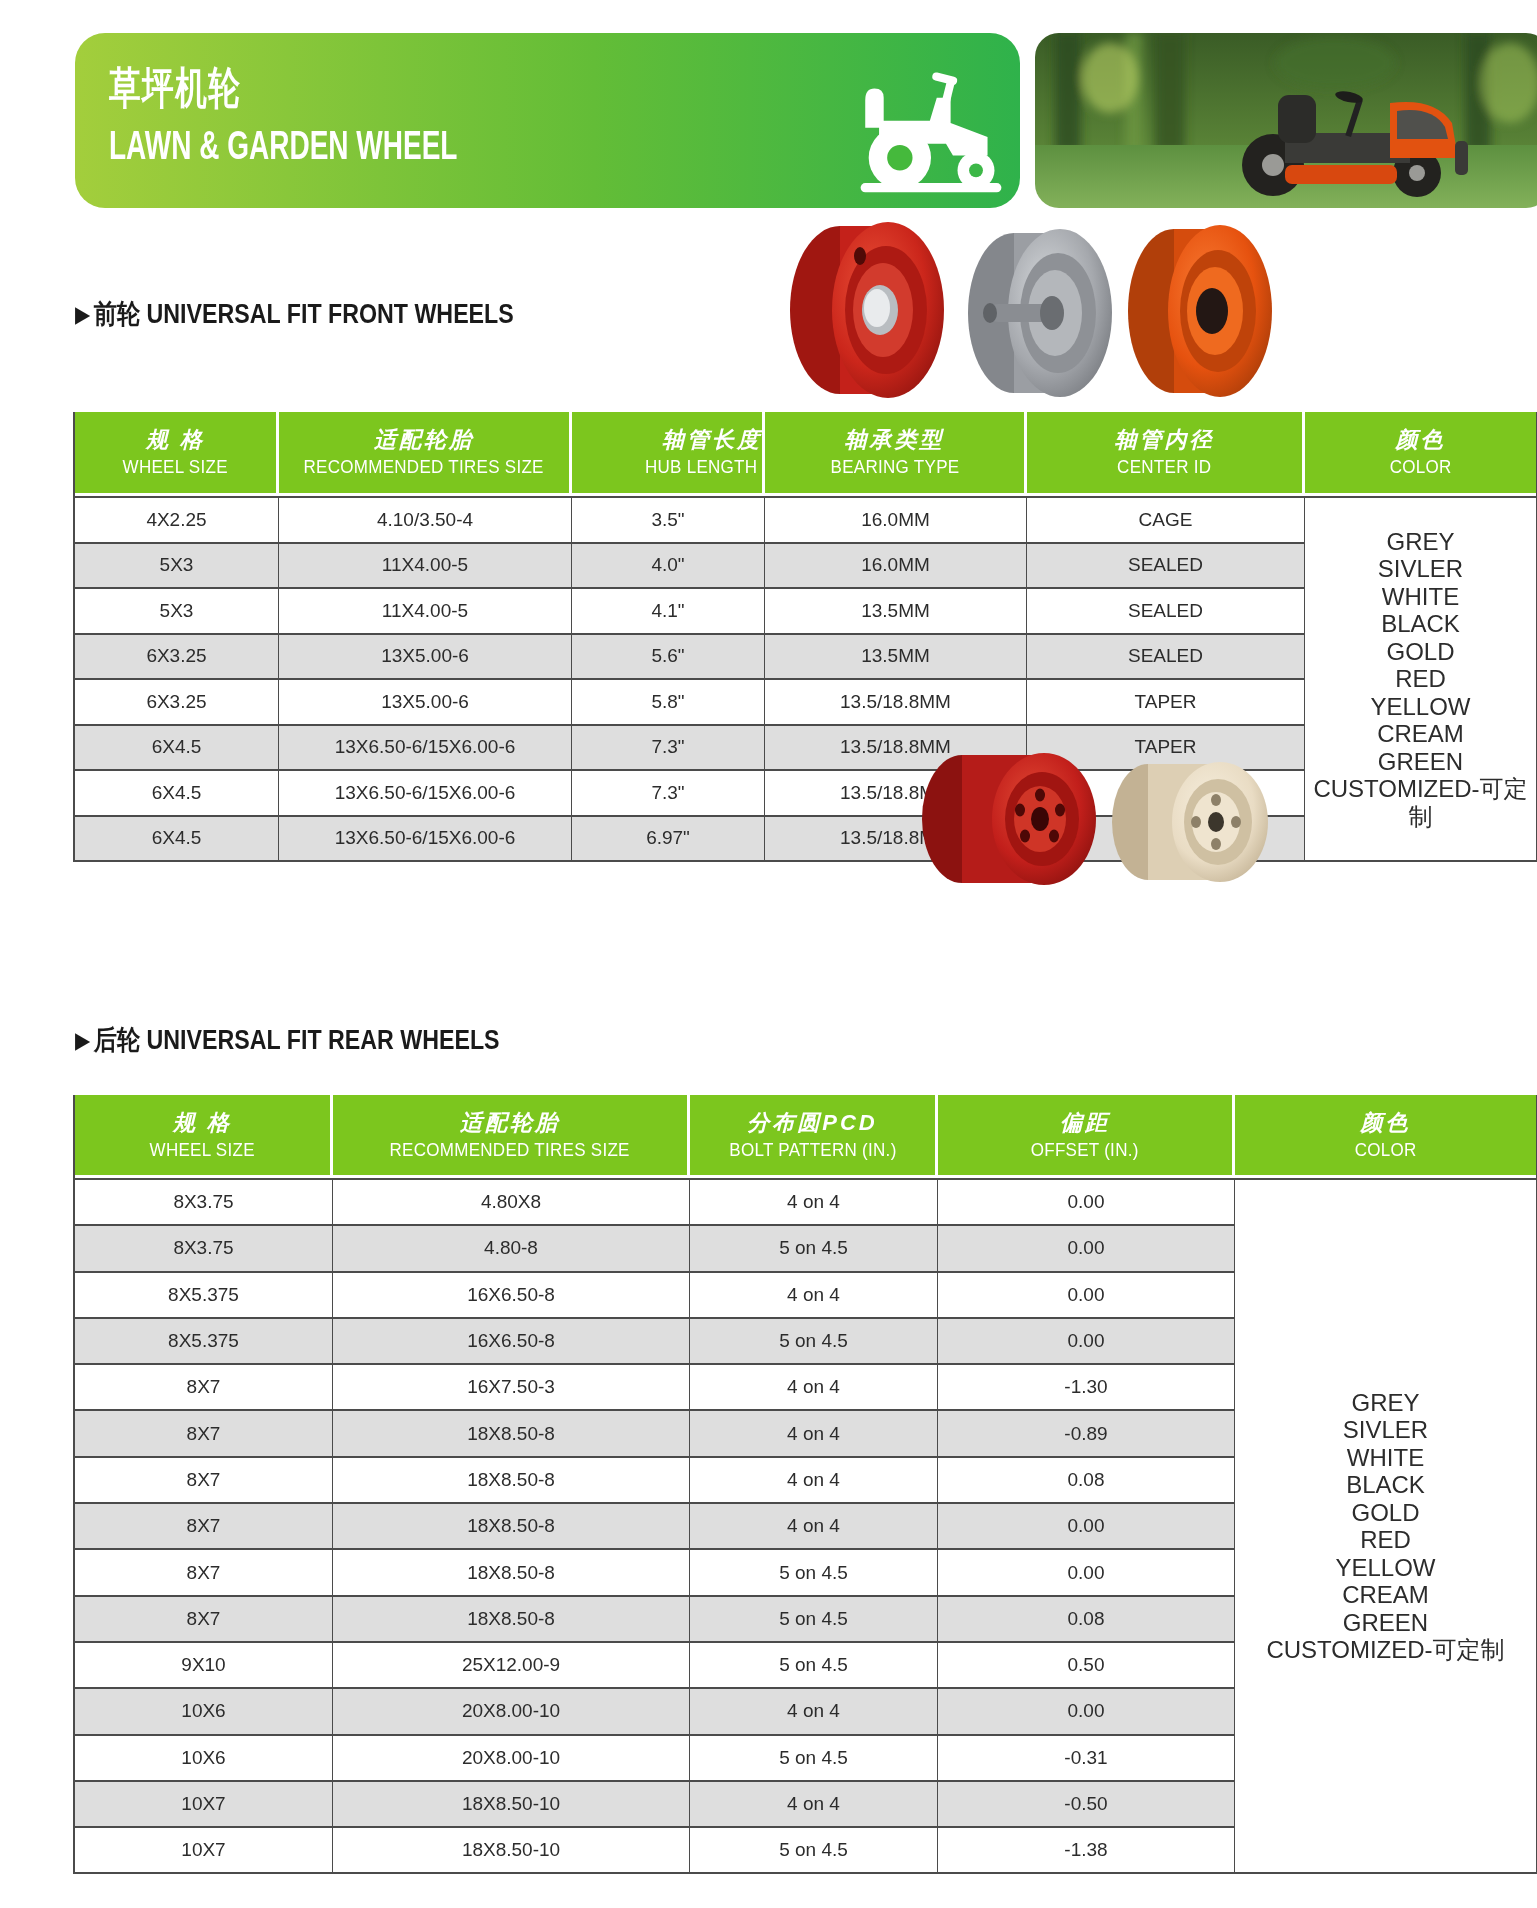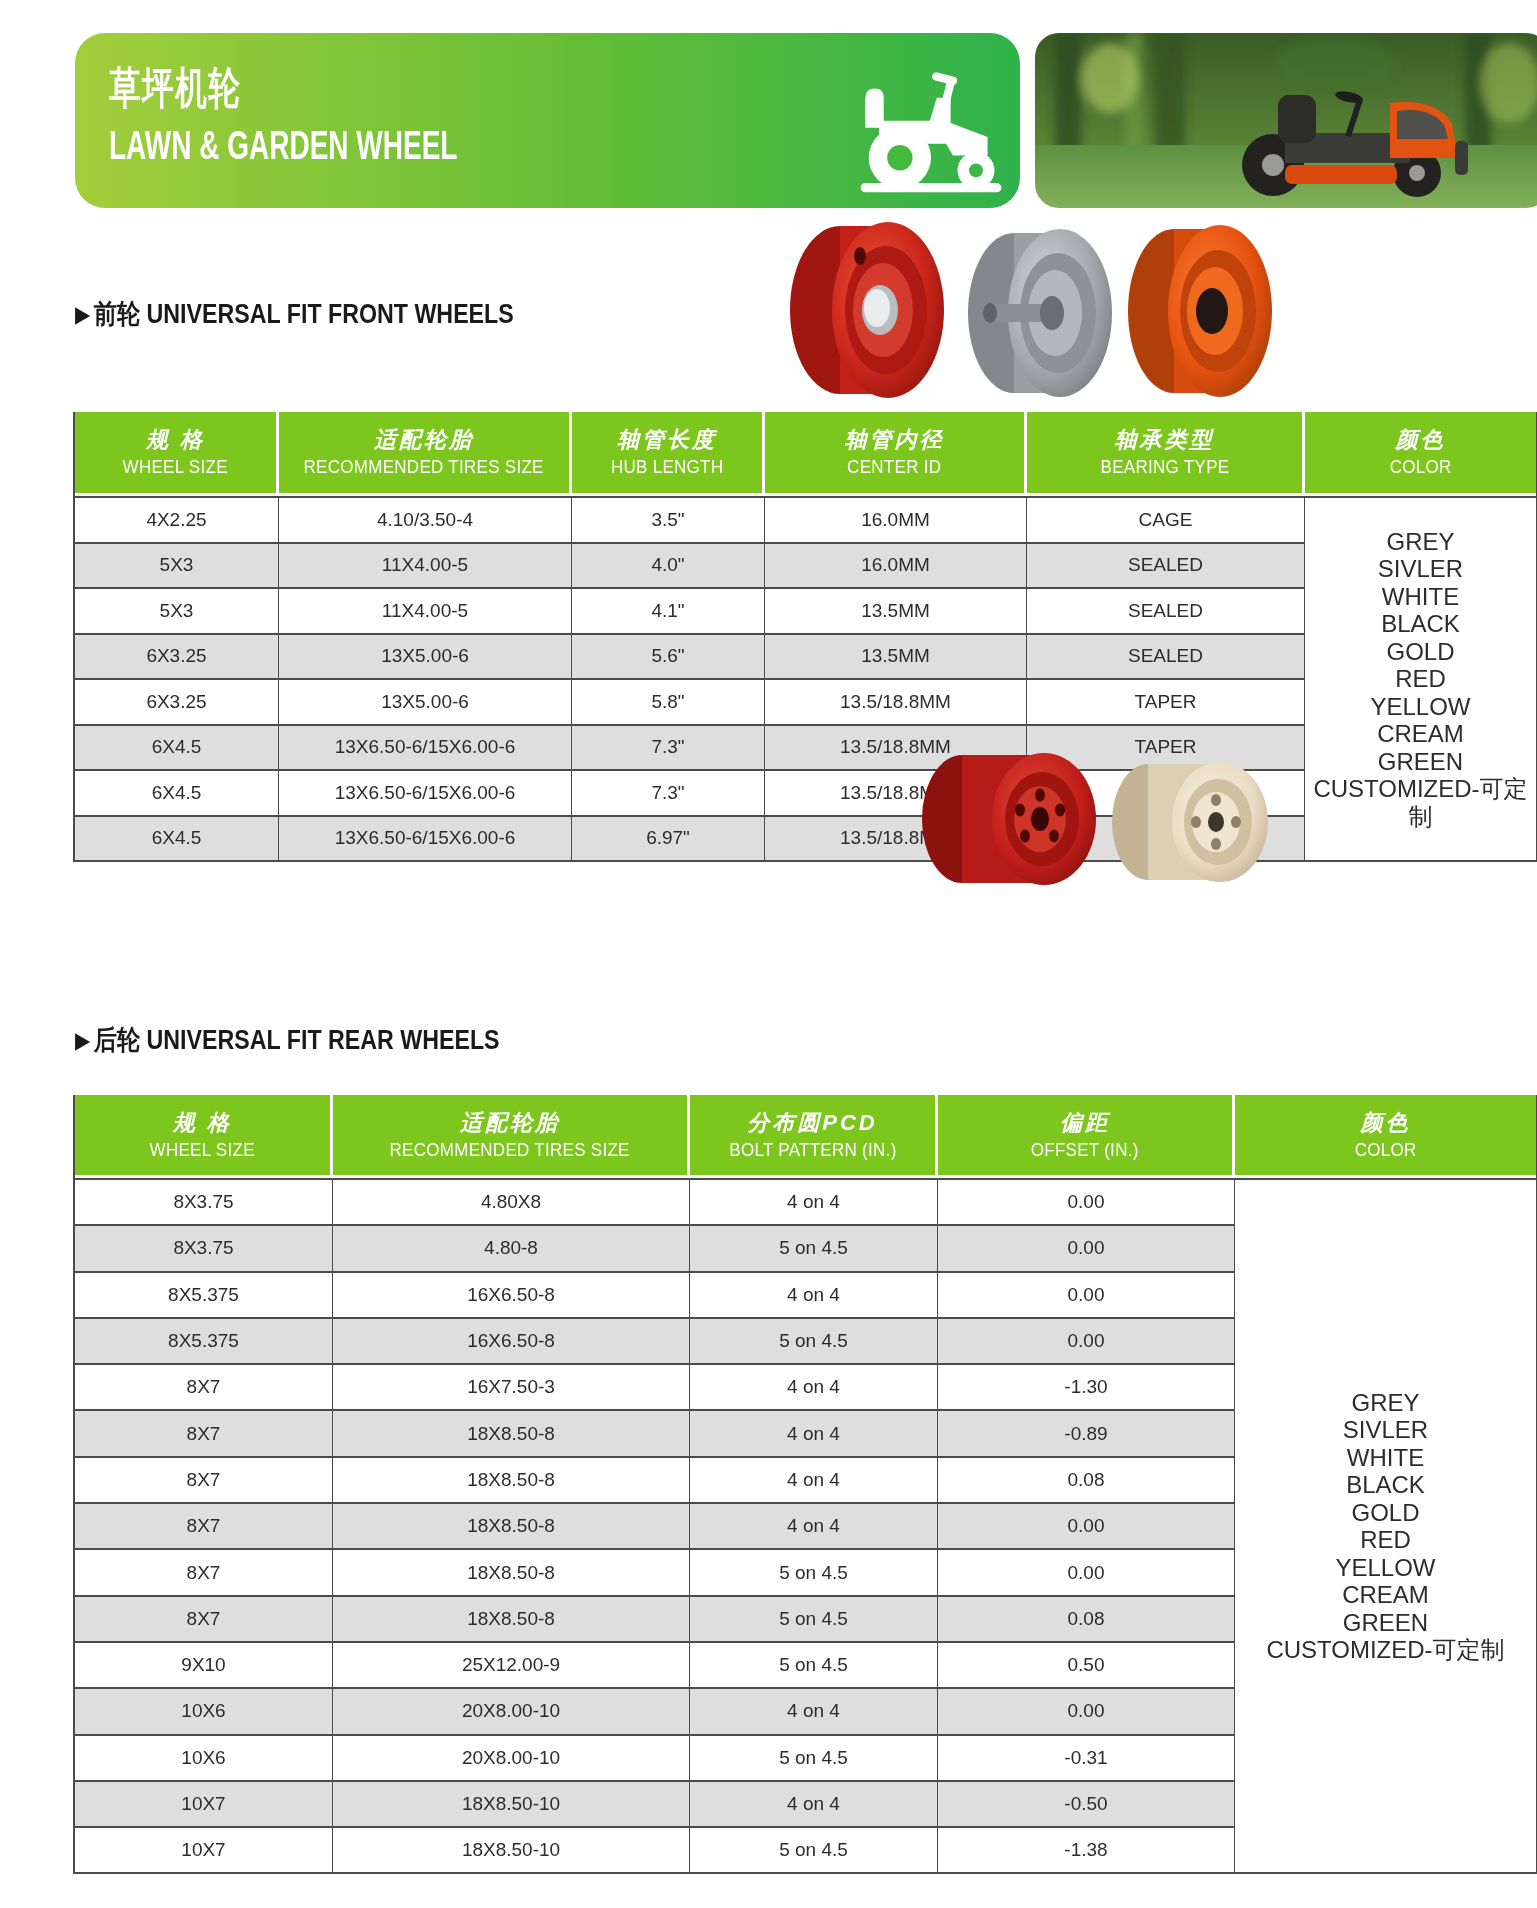--- a/index.html
+++ b/index.html
@@ -167,31 +167,31 @@
 
   <div class="catalog-table" id="front-table">
       <div class="th" style="border-right: 3px solid rgb(255, 255, 255);">
         <div class="th-cn">规  格</div>
         <div class="th-en">WHEEL SIZE</div>
       </div>
       <div class="th" style="border-right: 3px solid rgb(255, 255, 255);">
         <div class="th-cn">适配轮胎</div>
         <div class="th-en">RECOMMENDED TIRES SIZE</div>
       </div>
-      <div class="th" style="border-right: 3px solid rgb(255, 255, 255);">
+      <div class="th" style="border-right: 3px solid rgb(255, 255, 255); align-items: flex-end;">
         <div class="th-cn">轴管长度</div>
         <div class="th-en">HUB LENGTH</div>
       </div>
       <div class="th" style="border-right: 3px solid rgb(255, 255, 255);">
+        <div class="th-cn">轴承类型</div>
+        <div class="th-en">BEARING TYPE</div>
+      </div>
+      <div class="th" style="border-right: 3px solid rgb(255, 255, 255);">
         <div class="th-cn">轴管内径</div>
         <div class="th-en">CENTER ID</div>
-      </div>
-      <div class="th" style="border-right: 3px solid rgb(255, 255, 255);">
-        <div class="th-cn">轴承类型</div>
-        <div class="th-en">BEARING TYPE</div>
       </div>
       <div class="th">
         <div class="th-cn">颜色</div>
         <div class="th-en">COLOR</div>
       </div>
       <div class="color-cell" style="grid-area: 2 / 6 / span 8;">
         <div>GREY</div>
         <div>SIVLER</div>
         <div>WHITE</div>
         <div>BLACK</div>

